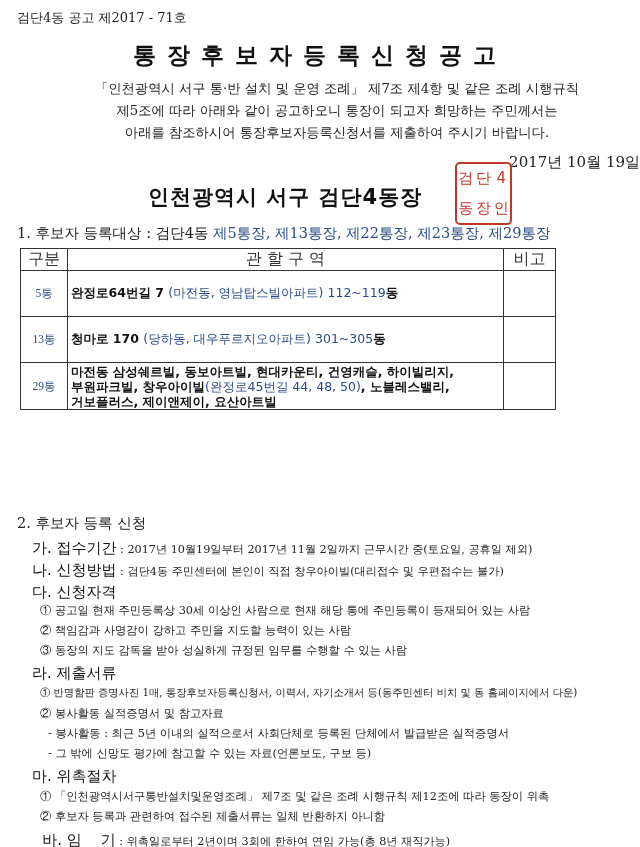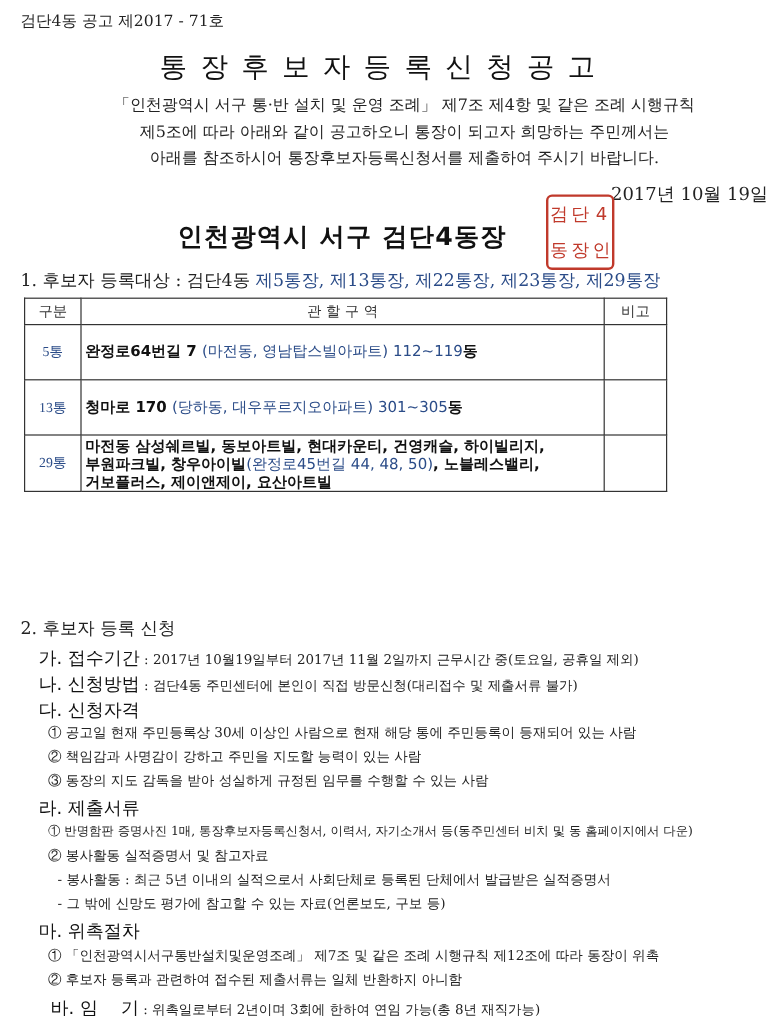--- a/index.html
+++ b/index.html
@@ -2,32 +2,32 @@
 <html><head>
 <meta charset="utf-8">
 <style>
   html, body { margin:0; padding:0; }
   body {
     width:640px; height:847px; background:#ffffff; position:relative; overflow:hidden;
     font-family:"DejaVu Serif", "Liberation Serif", serif; color:#1a1a1a;
   }
   .abs { position:absolute; }
   .doc-no { left:17px; top:9px; font-size:13px; color:#222; }
-  .title { left:0; width:640px; top:40px; text-align:center; font-family:"DejaVu Sans", sans-serif; font-weight:normal; font-size:23px; letter-spacing:11px; color:#111; }
+  .title { left:0; width:640px; top:40px; text-align:center; font-family:"DejaVu Sans", sans-serif; font-weight:bold; font-size:23px; letter-spacing:11px; color:#111; }
   .intro { left:0; width:640px; top:78px; text-align:center; font-size:13.3px; line-height:22px; color:#222;margin-left:17px; }
   .date { left:0; width:640px; top:153px; text-align:right; font-size:15px; color:#222; }
   .issuer { left:148px; top:183px; font-family:"DejaVu Sans", sans-serif; font-weight:bold; font-size:21px; color:#111; letter-spacing:1px; }
   .stamp { left:455px; top:162px; width:53px; height:59px; border:2px solid #c0392b; border-radius:5px; color:#c0392b;
            display:grid; grid-template-columns:1fr 1fr 1fr; grid-template-rows:1fr 1fr; font-family:"DejaVu Sans", sans-serif; font-size:15px; text-align:center; align-items:center; }
   .stamp span { line-height:1; }
   .s1 { left:17px; top:224px; font-size:14.5px; color:#222; }
   .blue { color:#2b4c88; }
   table.zone { position:absolute; left:20px; top:248px; width:536px; border-collapse:collapse; font-family:"DejaVu Sans", sans-serif; }
   table.zone td, table.zone th { border:1.2px solid #333; padding:0; }
-  table.zone th { font-weight:normal; font-family:"DejaVu Serif", serif; font-size:12px; height:21px; color:#333;margin-top:12px; }
+  table.zone th { font-weight:normal; font-family:"DejaVu Serif", serif; font-size:16px; height:21px; color:#333;margin-top:12px; }
   .c-no { width:46px; text-align:center; font-size:11.5px; color:#2b4c88;font-family:Liberation Serif, serif; }
   .c-area { padding-left:3px !important; font-size:12.5px; color:#111; font-weight:bold; }
   .c-area .blue { font-weight:normal; }
   .c-note { width:51px; }
   .r1 td { height:45px; } .r2 td { height:45px; } .r3 td { height:44px; } .r4 td { height:45px; }
   .r5 td { height:46px; line-height:15px; }
   .s2 { left:17px; top:514px; font-size:14.5px; color:#222; }
   .sub { font-family:"DejaVu Sans", sans-serif; font-size:15px; color:#111; }
   .sub-val { font-size:11.2px; color:#222; }
   .row { position:absolute; left:32px; }
@@ -90,21 +90,21 @@
   </tr>
 </tbody>
   </table>
 
 <div class="abs s2" data-name="section2-heading">2. 후보자 등록 신청</div>
 
 <div class="row" style="top:538px;" data-name="application-period">
   <span class="sub" data-name="period-label">가. 접수기간</span><span class="sub-val" data-name="separator"> : </span><span class="sub-val blue" data-name="period-value">2017년 10월19일부터 2017년 11월 2일까지 근무시간 중(토요일, 공휴일 제외)</span>
 </div>
 <div class="row" style="top:560px;" data-name="application-method">
-  <span class="sub" data-name="method-label">나. 신청방법</span><span class="sub-val" data-name="separator"> : </span><span class="sub-val" data-name="method-value">검단4동 주민센터에 본인이 직접 방문신청(대리접수 및 제출서류 불가)</span>
+  <span class="sub" data-name="method-label">나. 신청방법</span><span class="sub-val" data-name="separator"> : </span><span class="sub-val" data-name="method-value">검단4동 주민센터에 본인이 직접 창우아이빌(대리접수 및 우편접수는 불가)</span>
 </div>
 <div class="row" style="top:582px;" data-name="qualification-heading">
   <span class="sub" data-name="qualification-label">다. 신청자격</span>
 </div>
 <div class="item" style="top:603px;" data-name="qualification-item">① 공고일 현재 주민등록상 30세 이상인 사람으로 현재 해당 통에 주민등록이 등재되어 있는 사람</div>
 <div class="item" style="top:623px;" data-name="qualification-item">② 책임감과 사명감이 강하고 주민을 지도할 능력이 있는 사람</div>
 <div class="item" style="top:643px;" data-name="qualification-item">③ 동장의 지도 감독을 받아 성실하게 규정된 임무를 수행할 수 있는 사람</div>
 
 <div class="row" style="top:663px;" data-name="documents-heading">
   <span class="sub" data-name="documents-label">라. 제출서류</span>

